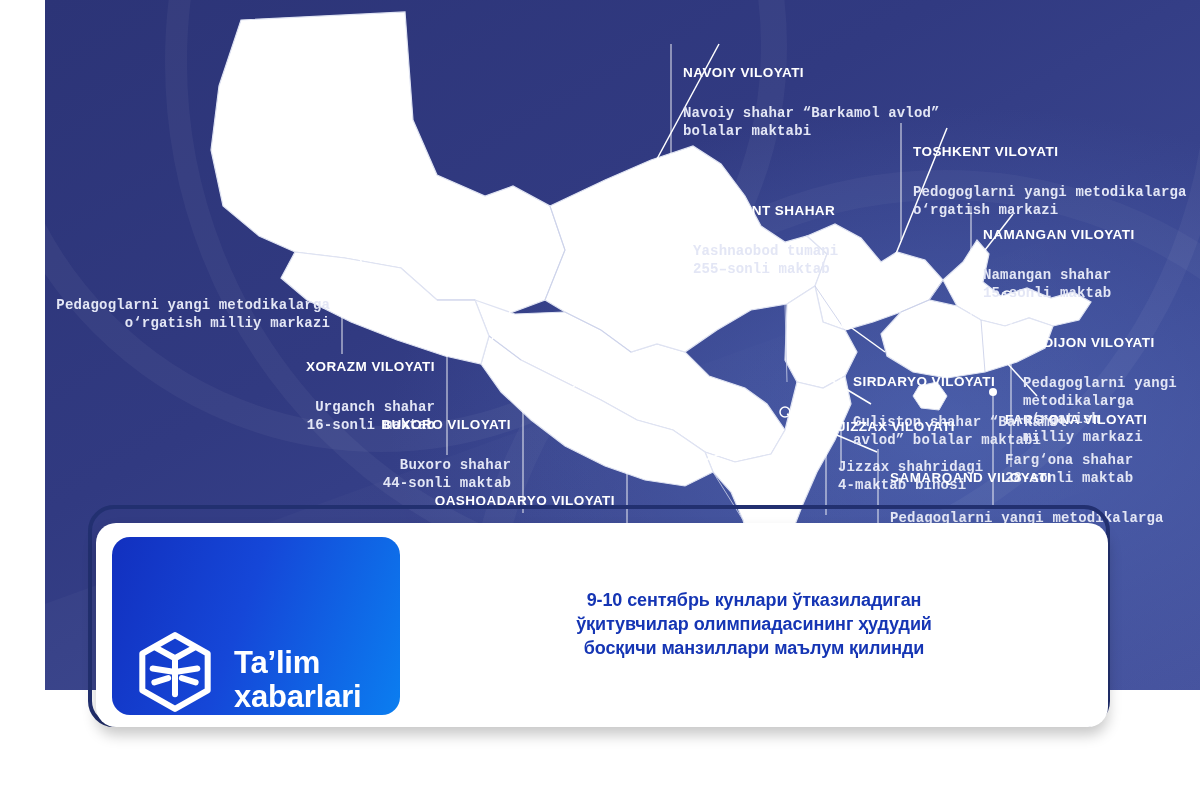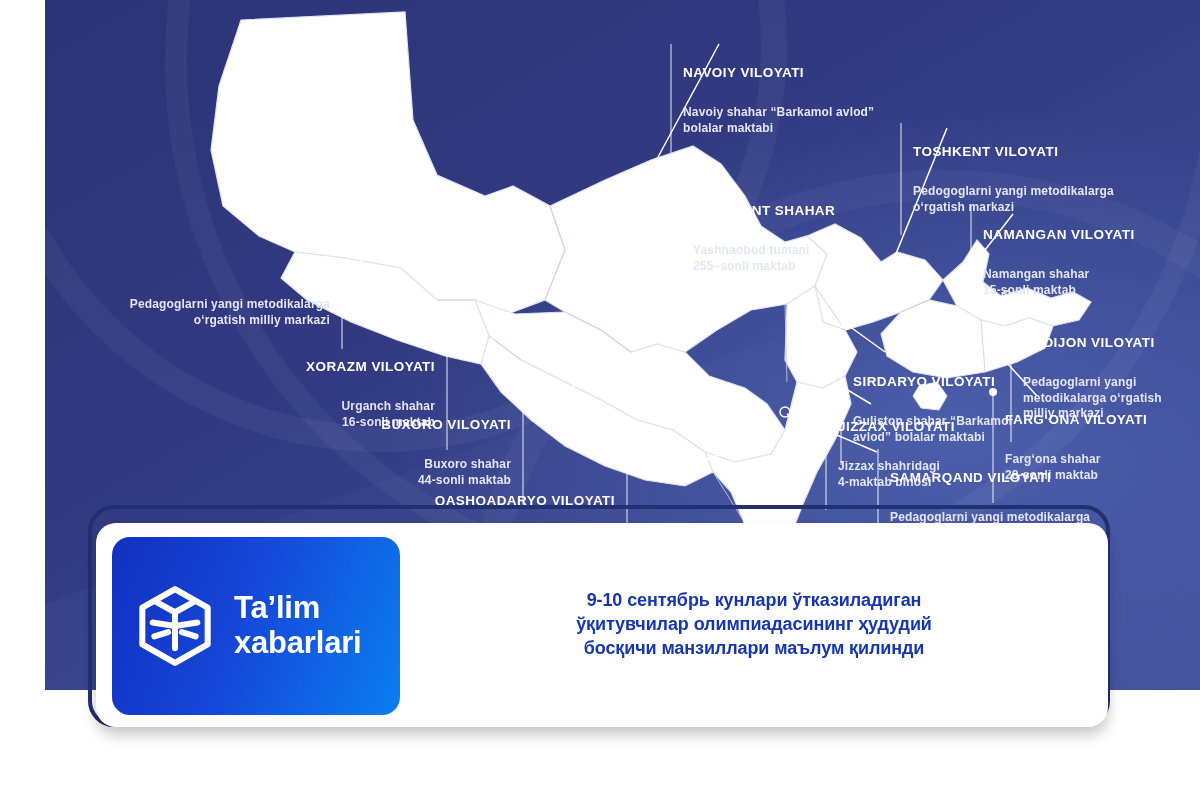--- a/index.html
+++ b/index.html
@@ -67,25 +67,26 @@
     white-space: pre-line;
   }
   .callout .ttl {
     font-size: 13.5px;
     font-weight: bold;
     letter-spacing: 0.45px;
     display: block;
     margin-bottom: 3px;
   }
   .callout .sub {
-    font-size: 12px;
+    font-size: 14px;
     font-weight: bold;
     color: #e3e6f5;
     letter-spacing: 0.15px;
     display: block;
+    font-family: Liberation Mono, monospace;
   }
   .callout.left-rule  { padding-left: 11px; border-left: 2px solid rgba(255,255,255,0.45); }
   .callout.right-rule { padding-right: 11px; border-right: 2px solid rgba(255,255,255,0.45); text-align: right; }
 
   
   .frame {
     position: absolute;
     left: 88px; top: 505px;
     width: 1022px; height: 222px;
     border: 4px solid #223070;
@@ -104,21 +105,21 @@
     align-items: center;
     box-sizing: border-box;
   }
   .logo-badge {
     position: absolute;
     left: 112px; top: 537px;
     width: 288px; height: 178px;
     border-radius: 18px;
     background: linear-gradient(110deg, #1230bf 0%, #1547d8 45%, #0b7ef0 100%);
     display: flex;
-    align-items: center;
+    align-items: flex-end;
     gap: 16px;
     padding-left: 20px;
     box-sizing: border-box;
   }
   .logo-mark { width: 86px; height: 86px; flex: none; }
   .logo-text {
     color: #ffffff;
     font-size: 31px;
     font-weight: bold;
     line-height: 1.12;

